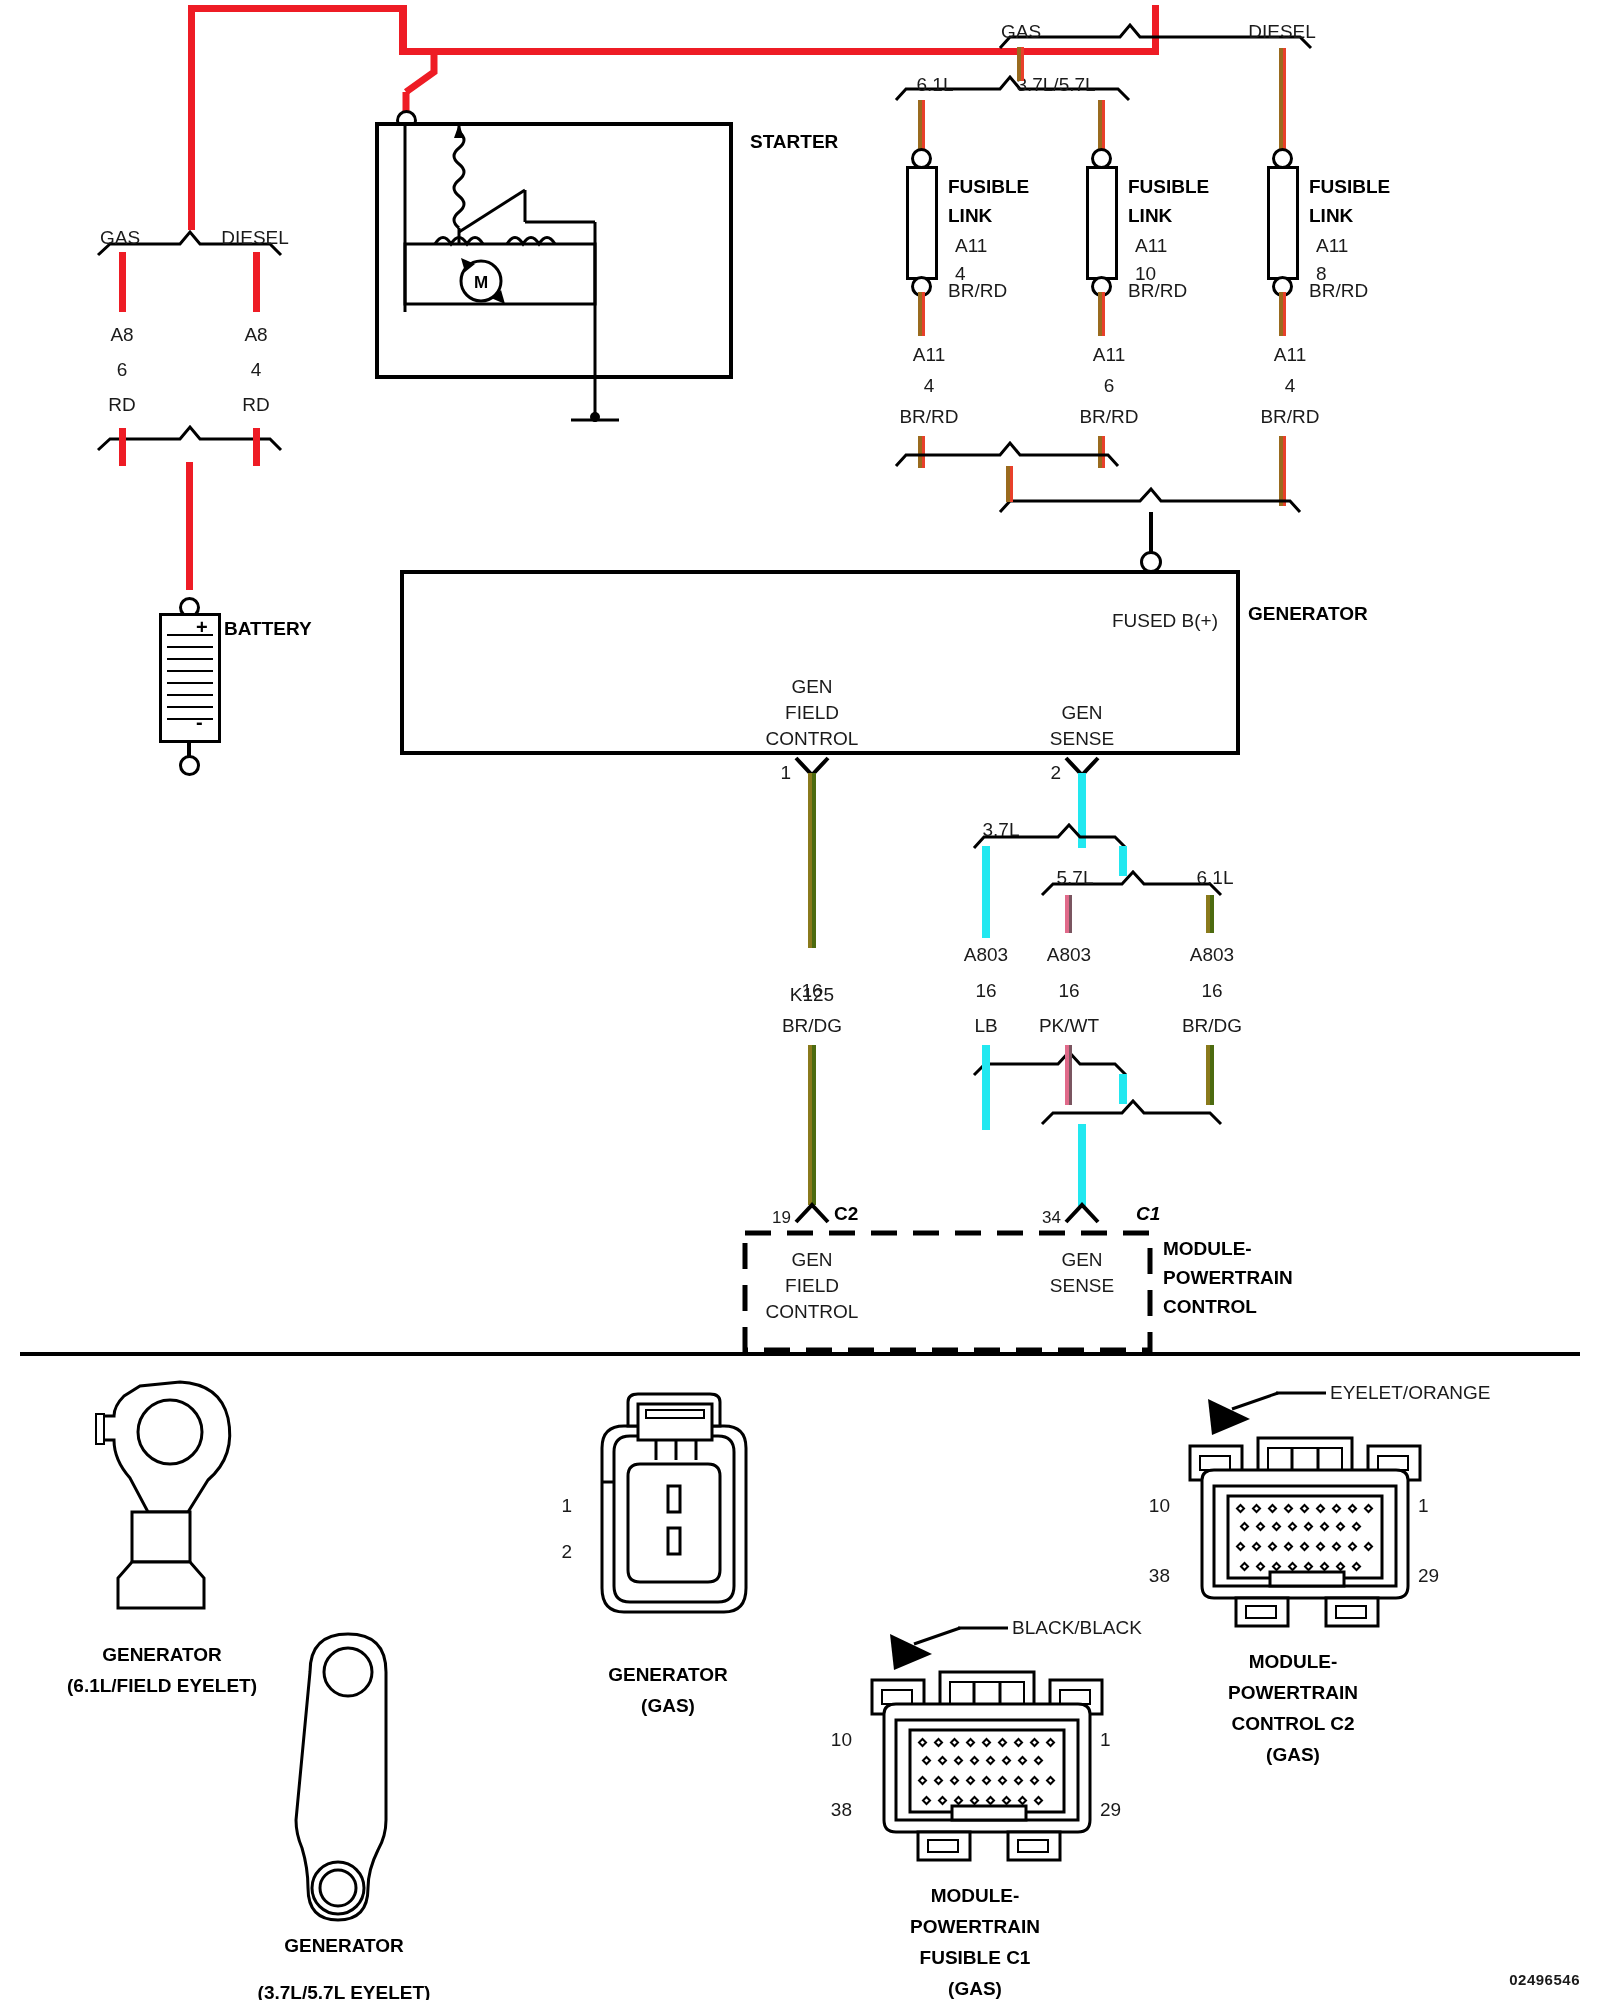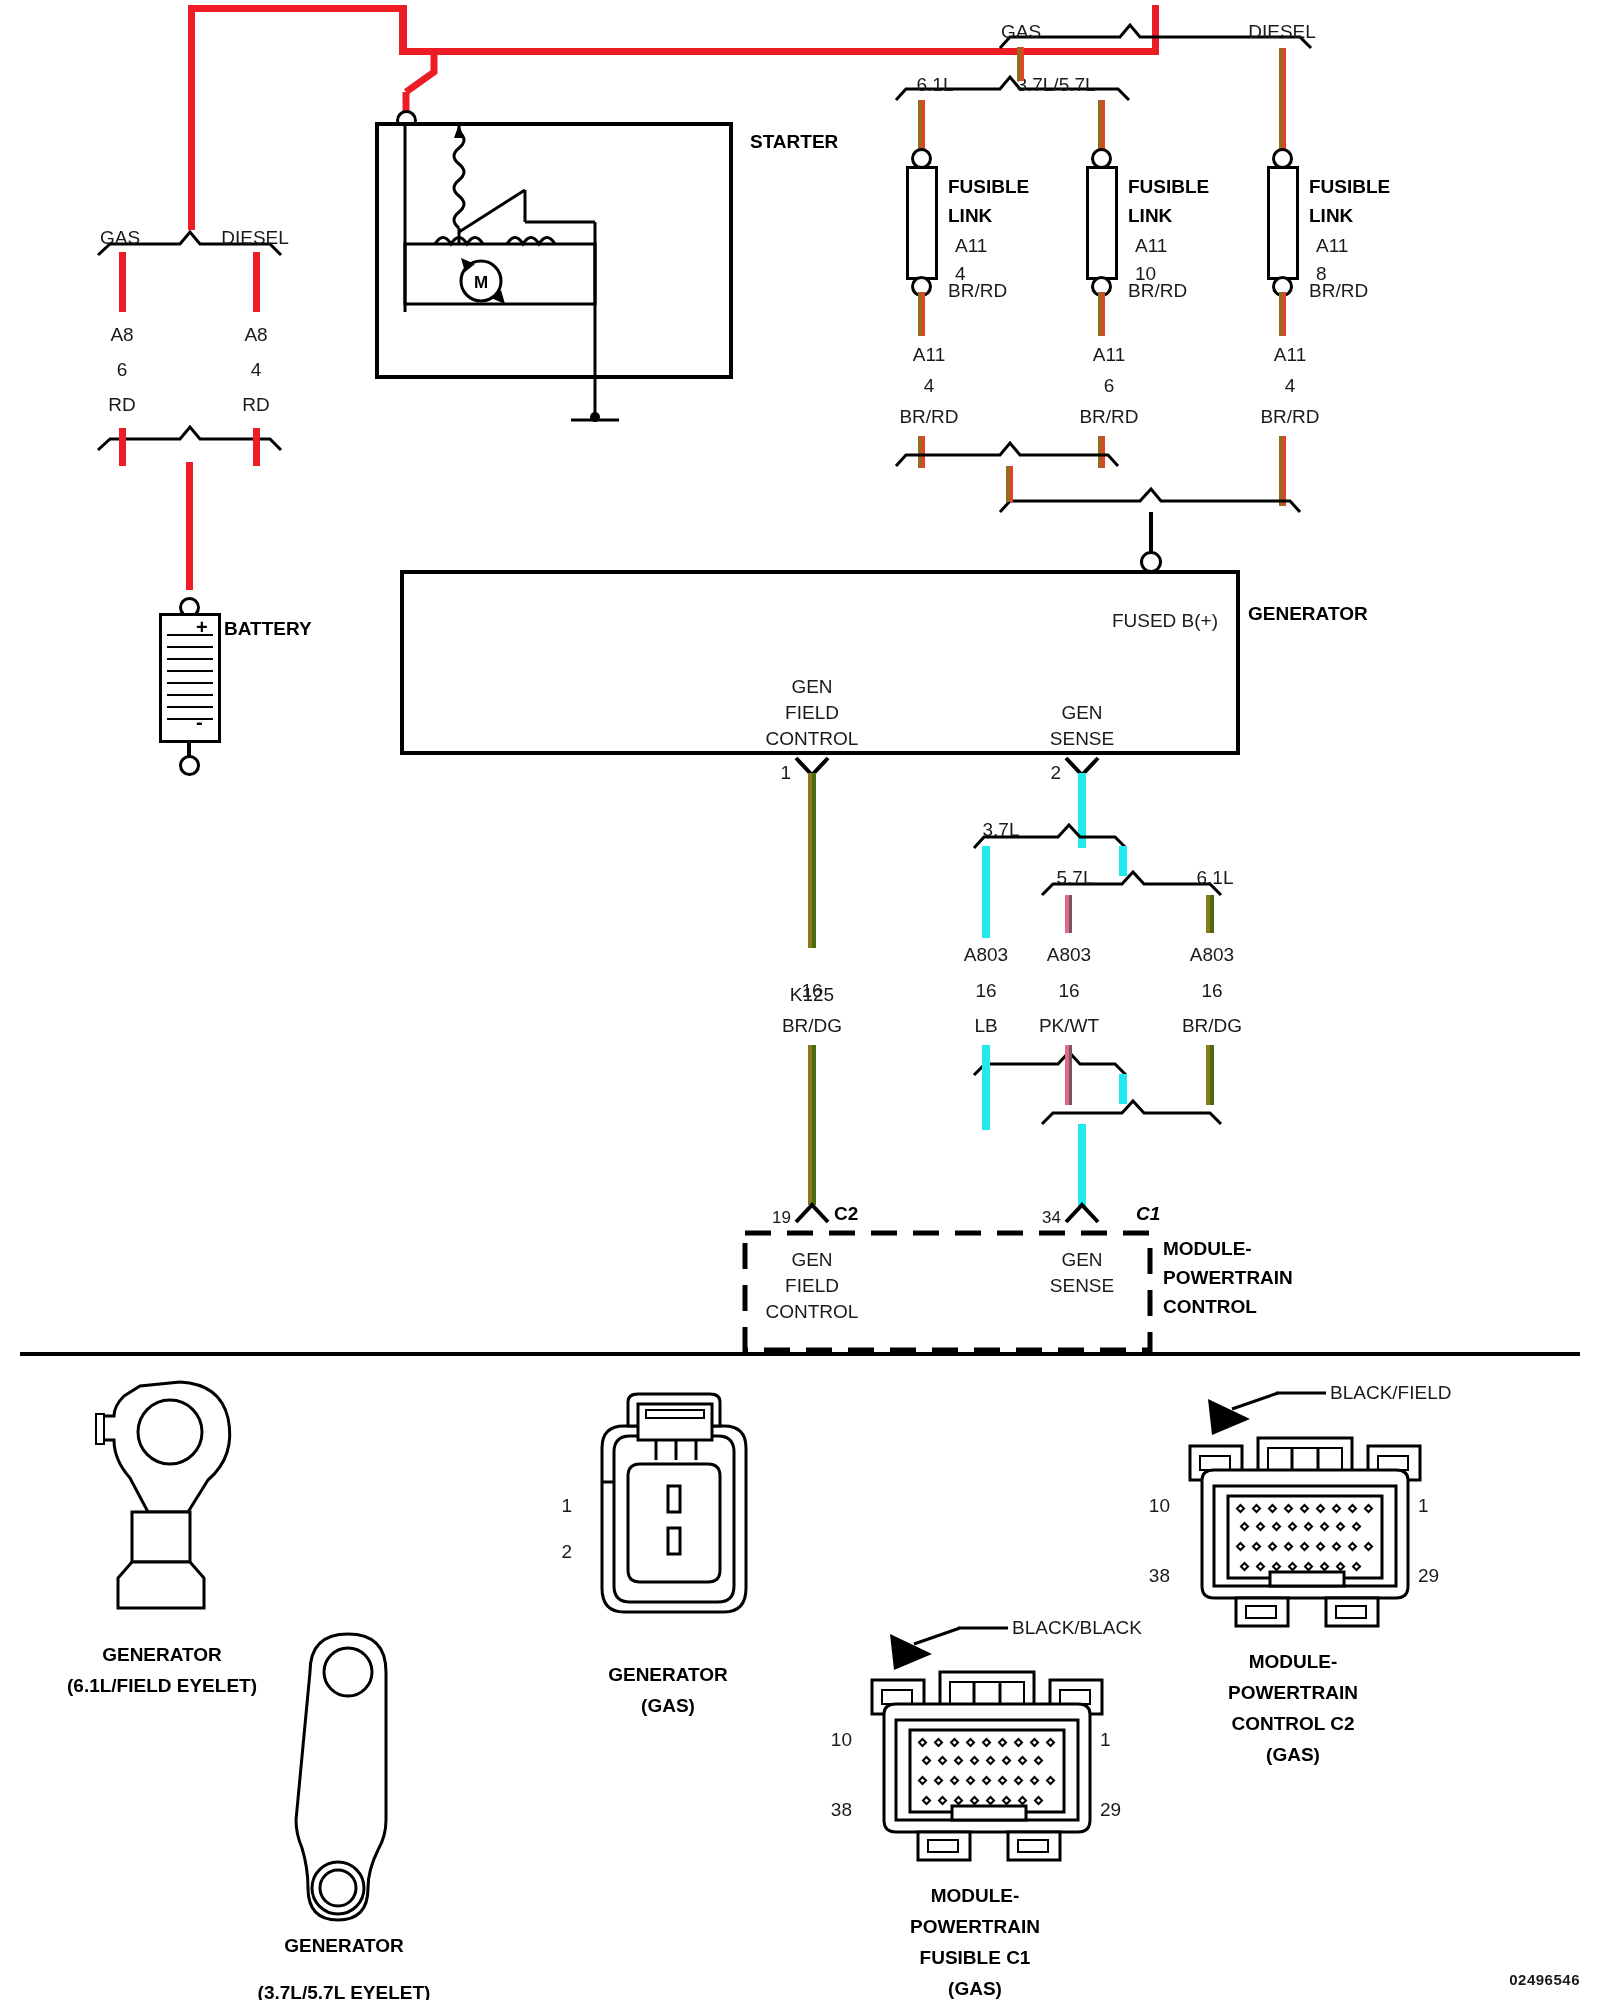--- a/index.html
+++ b/index.html
@@ -397,21 +397,21 @@
   <div class="t tb tc" style="left:975px;top:1886px;">MODULE-</div>
   <div class="t tb tc" style="left:975px;top:1917px;">POWERTRAIN</div>
   <div class="t tb tc" style="left:975px;top:1948px;">FUSIBLE C1</div>
   <div class="t tb tc" style="left:975px;top:1979px;">(GAS)</div>
 
   <svg style="left:1198px;top:1385px;width:260px;height:80px;">
     <polygon points="14,50 10,14 52,34" fill="#000"></polygon>
     <line x1="34" y1="24" x2="80" y2="8" stroke="#000" stroke-width="3"></line>
     <line x1="78" y1="8" x2="128" y2="8" stroke="#000" stroke-width="3"></line>
   </svg>
-  <div class="t" style="left:1330px;top:1383px;">BLACK/FIELD</div>
+  <div class="t" style="left:1330px;top:1383px;">EYELET/ORANGE</div>
   <svg style="left:1180px;top:1434px;width:260px;height:200px;">
     <rect x="10" y="12" width="52" height="34" stroke="#000" stroke-width="3" fill="#fff"></rect>
     <rect x="20" y="22" width="30" height="14" stroke="#000" stroke-width="2" fill="#fff"></rect>
     <rect x="188" y="12" width="52" height="34" stroke="#000" stroke-width="3" fill="#fff"></rect>
     <rect x="198" y="22" width="30" height="14" stroke="#000" stroke-width="2" fill="#fff"></rect>
     <path d="M 78 4 L 172 4 L 172 44 L 78 44 Z" stroke="#000" stroke-width="3" fill="#fff"></path>
     <rect x="88" y="14" width="74" height="22" stroke="#000" stroke-width="2" fill="#fff"></rect>
     <line x1="112" y1="14" x2="112" y2="52" stroke="#000" stroke-width="3"></line>
     <line x1="138" y1="14" x2="138" y2="52" stroke="#000" stroke-width="3"></line>
     <path d="M 22 46 Q 22 36 34 36 L 216 36 Q 228 36 228 46 L 228 152

